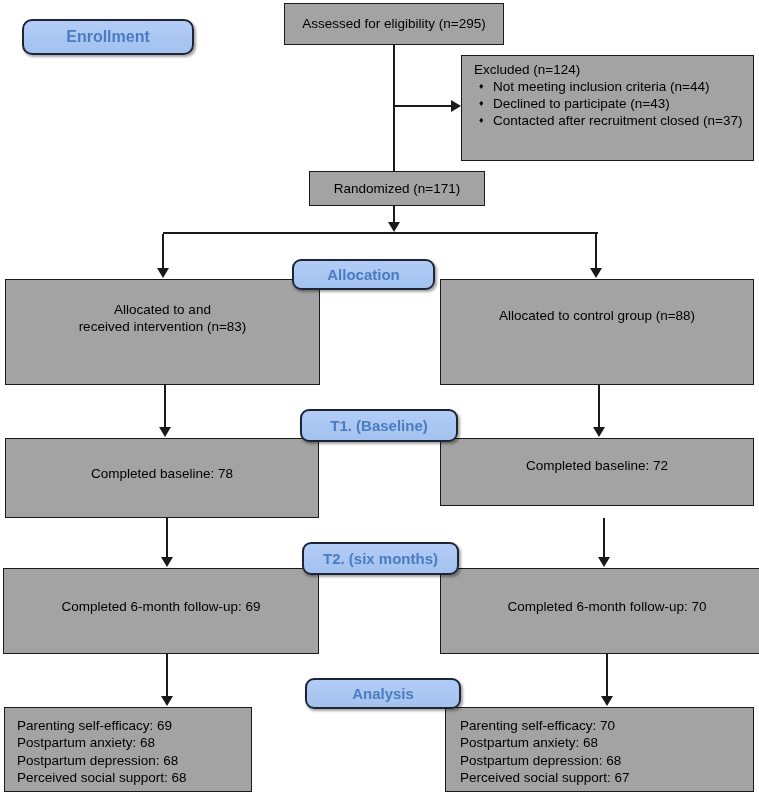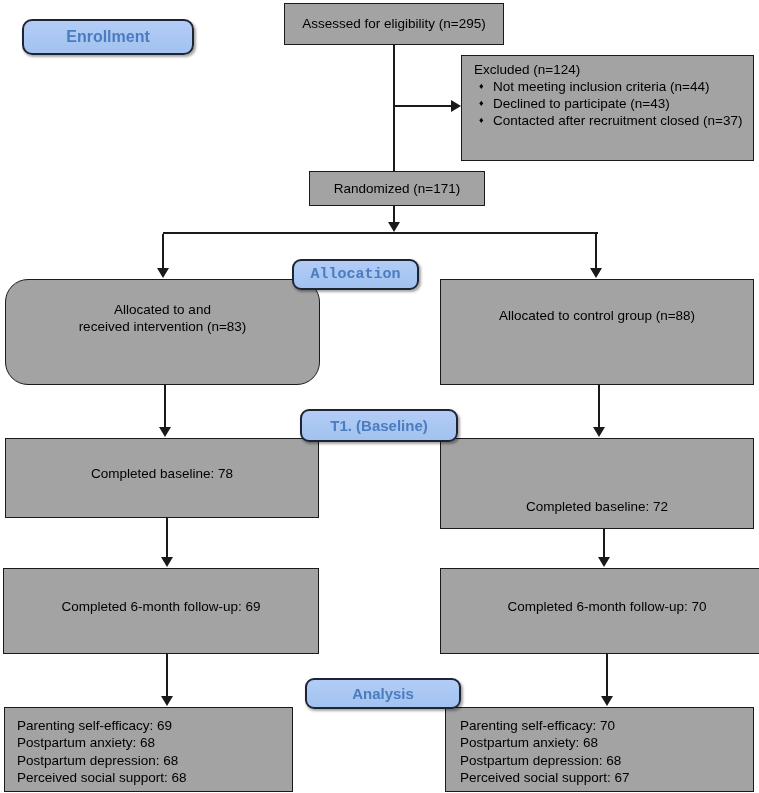--- a/index.html
+++ b/index.html
@@ -84,69 +84,72 @@
     <div class="bullet-row">
       <span class="bullet-marker">♦</span>
       <span class="bullet-text">Contacted after recruitment closed (n=37)</span>
     </div>
   </div>
 
   <div class="box" style="left:309px;top:171px;width:176px;height:35px;">
     <div>Randomized (n=171)</div>
   </div>
 
-  <div class="box" style="left:5px;top:279px;width:315px;height:106px;padding-bottom:28px;border-radius:23px;">
+  <div class="box" style="left:5px;top:279px;width:315px;height:106px;padding-bottom:28px;">
     <div>Allocated to and</div>
     <div>received intervention (n=83)</div>
   </div>
 
   <div class="box" style="left:440px;top:279px;width:314px;height:106px;padding-bottom:32px;">
     <div>Allocated to control group (n=88)</div>
   </div>
 
   <div class="box" style="left:5px;top:438px;width:314px;height:80px;padding-bottom:8px;">
     <div>Completed baseline: 78</div>
   </div>
 
-  <div class="box" style="left:440px;top:438px;width:314px;height:91px;padding-bottom:13px;justify-content:flex-end;">
+  <div class="box" style="left:440px;top:438px;width:314px;height:68px;padding-bottom:13px;">
     <div>Completed baseline: 72</div>
   </div>
 
   <div class="box" style="left:3px;top:568px;width:316px;height:86px;padding-bottom:8px;">
     <div>Completed 6-month follow-up: 69</div>
   </div>
 
   <div class="box" style="left:440px;top:568px;width:334px;height:86px;padding-bottom:8px;">
     <div>Completed 6-month follow-up: 70</div>
   </div>
 
-  <div class="box lefttext" style="left:4px;top:707px;width:289px;height:85px;padding:9px 8px 0 12px;line-height:17.3px;">
+  <div class="box lefttext" style="left:4px;top:707px;width:248px;height:85px;padding:9px 8px 0 12px;line-height:17.3px;">
     <div>Parenting self-efficacy: 69</div>
     <div>Postpartum anxiety: 68</div>
     <div>Postpartum depression: 68</div>
     <div>Perceived social support: 68</div>
   </div>
 
   <div class="box lefttext" style="left:445px;top:707px;width:309px;height:85px;padding:9px 8px 0 14px;line-height:17.3px;">
     <div>Parenting self-efficacy: 70</div>
     <div>Postpartum anxiety: 68</div>
     <div>Postpartum depression: 68</div>
     <div>Perceived social support: 67</div>
   </div>
 
   <div class="stage" style="left:22px;top:19px;width:172px;height:36px;border-radius:10px;font-size:16px;text-align:right;">
     <span>Enrollment</span>
   </div>
 
-  <div class="stage" style="left:292px;top:259px;width:127px;height:31px;font-family:Liberation Mono, monospace;">
+  <div class="stage" style="left:292px;top:259px;width:143px;height:31px;">
     <span>Allocation</span>
   </div>
 
   <div class="stage" style="left:300px;top:409px;width:158px;height:33px;align-items:center;">
     <span>T1. (Baseline)</span>
   </div>
 
+  <div class="stage" style="left:302px;top:542px;width:157px;height:33px;">
+    <span>T2. (six months)</span>
+  </div>
 
   <div class="stage" style="left:305px;top:678px;width:156px;height:31px;">
     <span>Analysis</span>
   </div>
 
 </div>
 
 </body></html>

